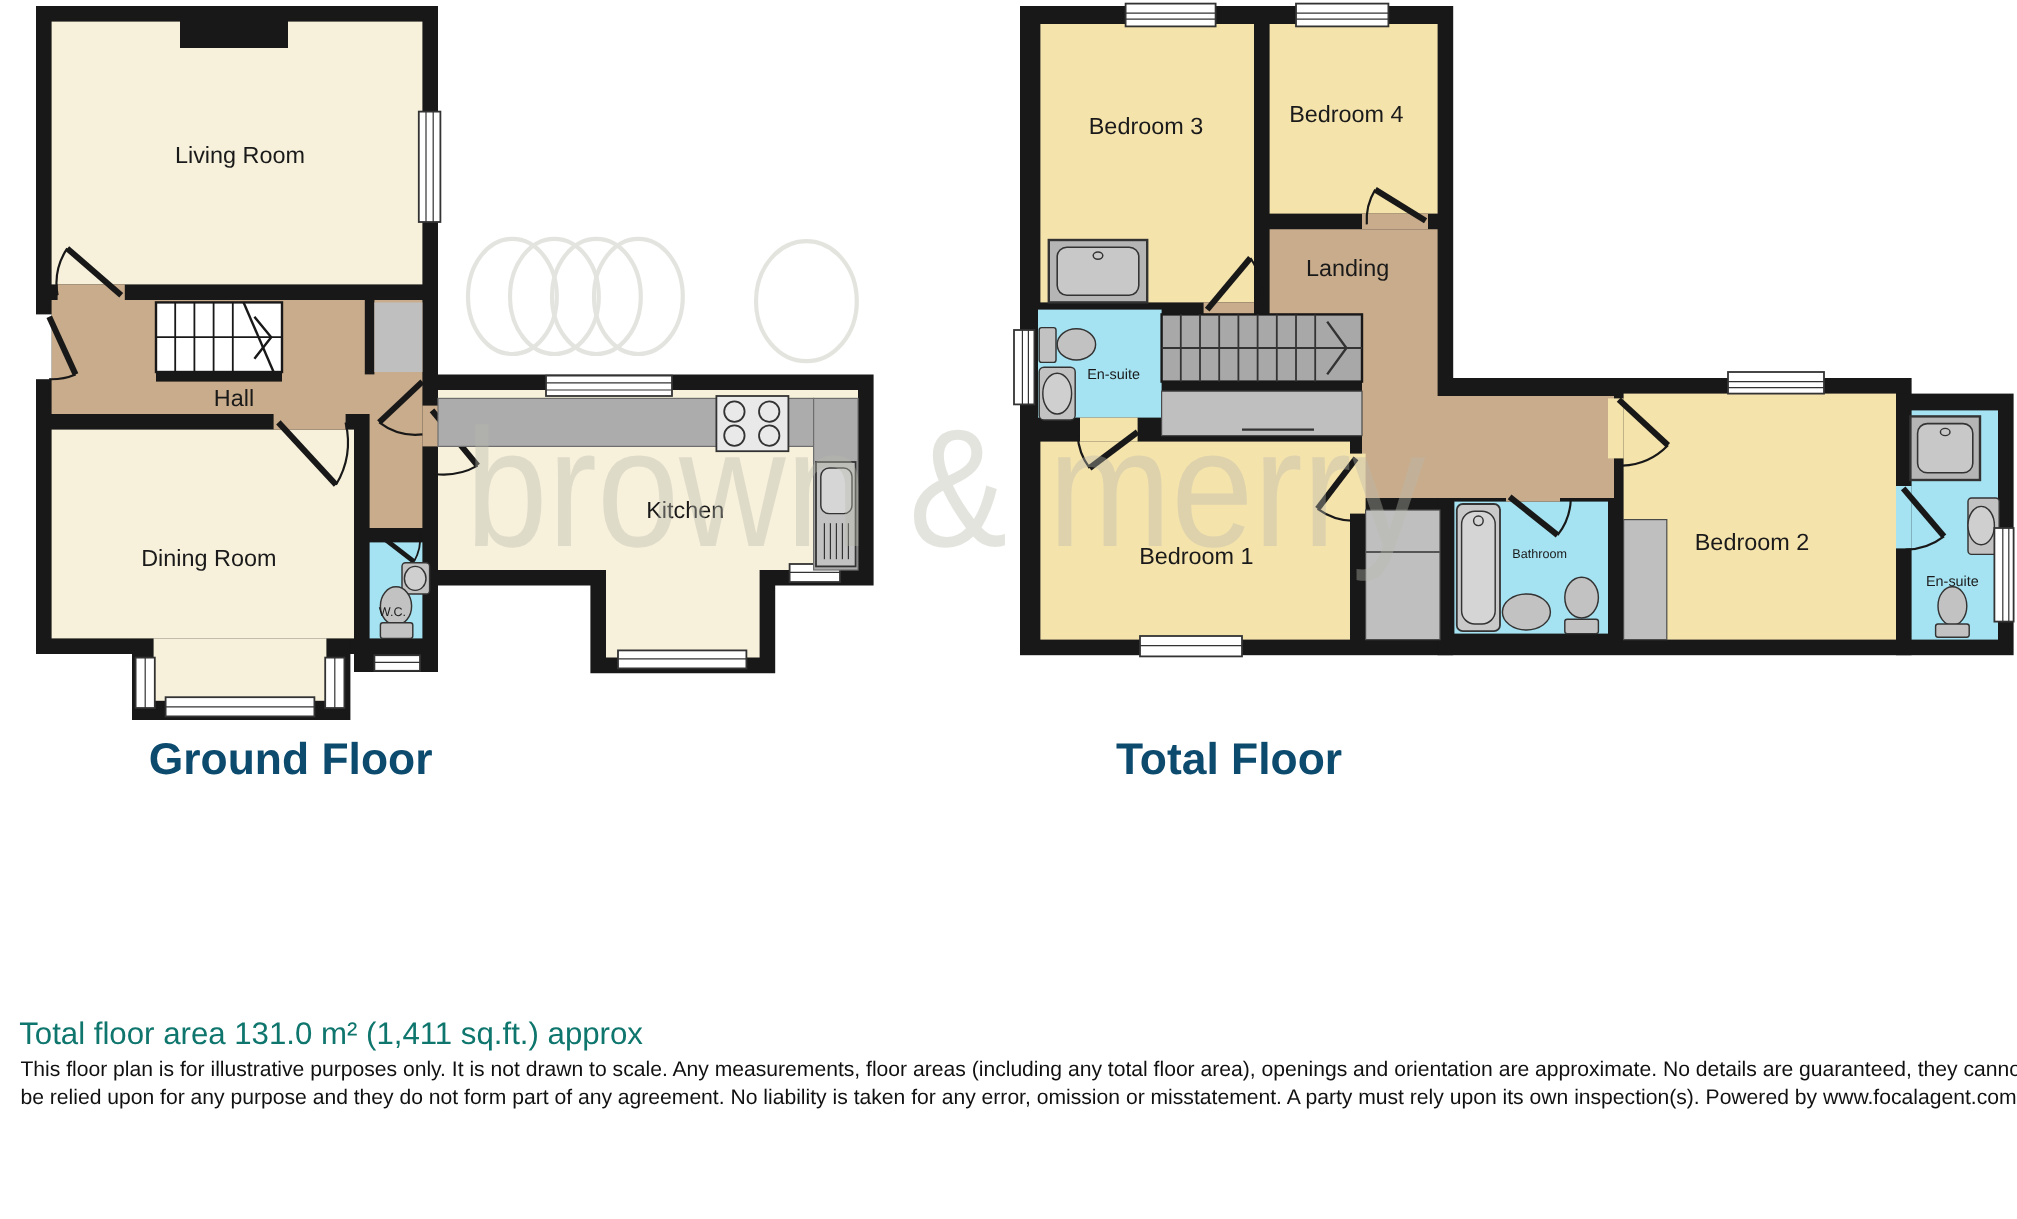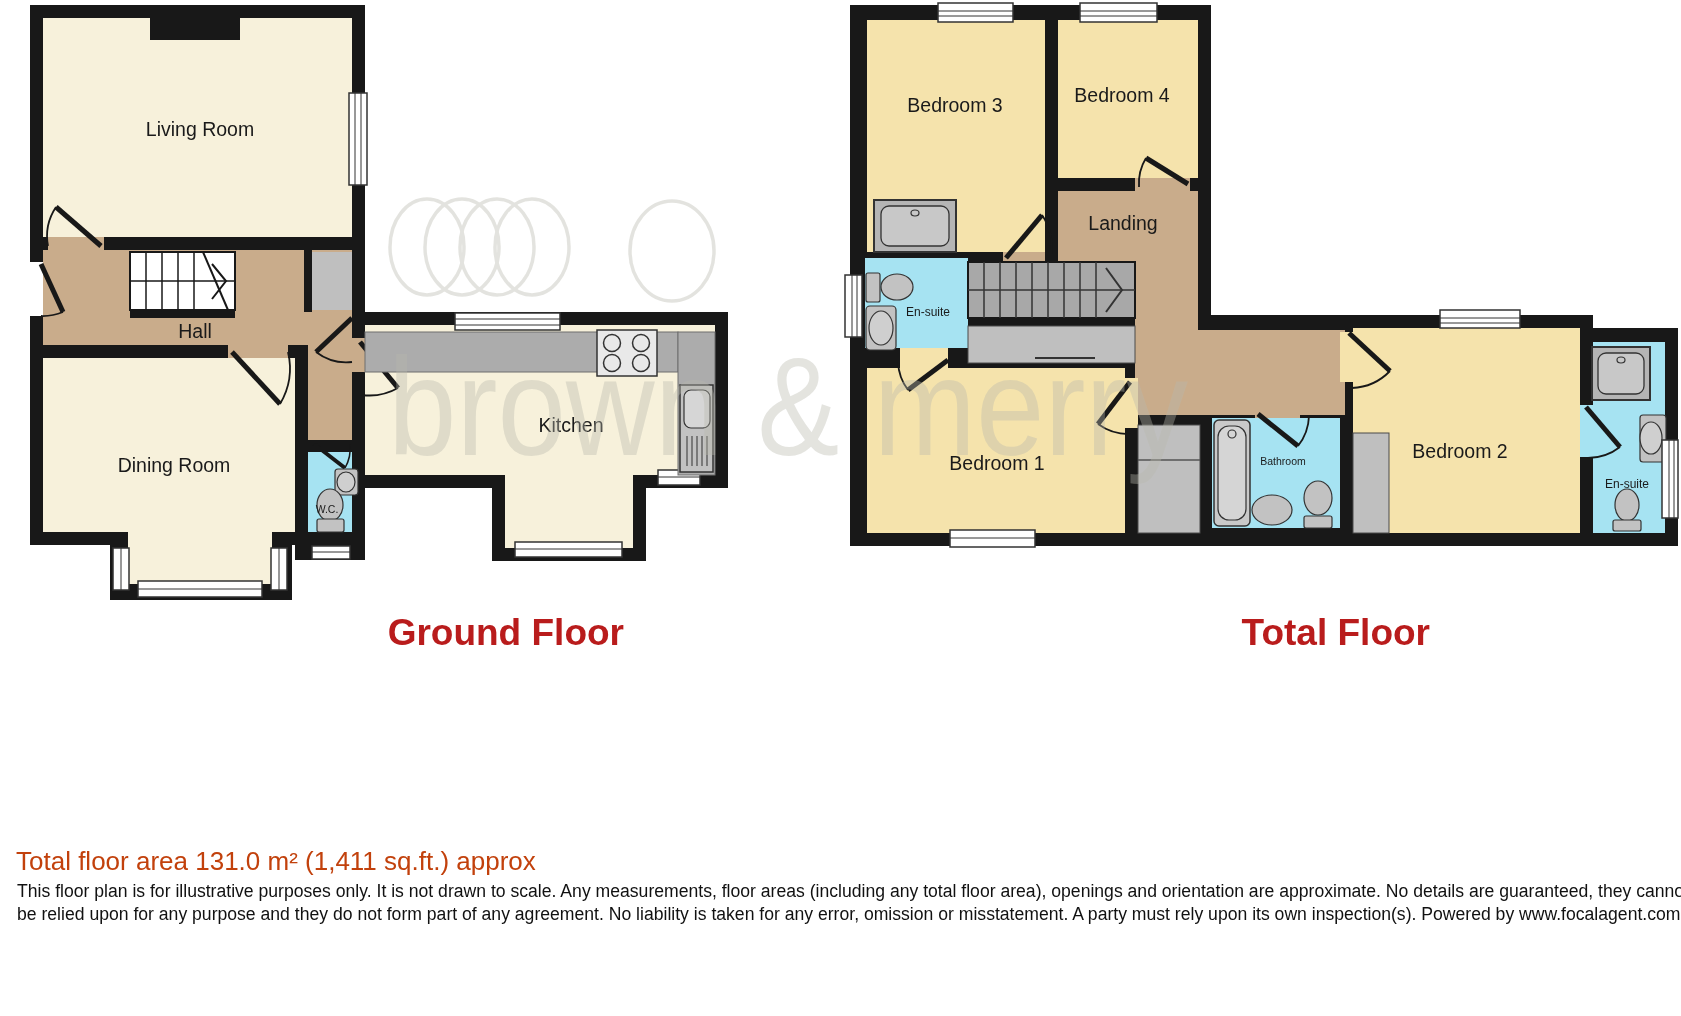--- a/index.html
+++ b/index.html
@@ -1,24 +1,24 @@
 <!DOCTYPE html>
 <html><head>
 <meta charset="utf-8">
 <style>
   html,body{margin:0;padding:0;background:#ffffff;}
   .canvas{position:relative;width:1681px;height:1016px;background:#fff;overflow:hidden;
           font-family:"Liberation Sans",sans-serif;}
   .plan-svg{position:absolute;top:0;left:0;}
-  .floor-title{position:absolute;top:612px;font-weight:bold;font-size:37px;color:#b91c1c;
-               text-align:right;width:500px;letter-spacing:0px;}
+  .floor-title{position:absolute;top:612px;font-weight:bold;font-size:37px;color:#0c4a6e;
+               text-align:left;width:500px;letter-spacing:0px;}
   #ground-title{left:124px;}
   #first-title{left:930px;}
   .footer{position:absolute;left:0;width:1681px;}
-  .total-area{position:absolute;top:846px;left:16px;font-size:26px;color:#c2410c;}
+  .total-area{position:absolute;top:846px;left:16px;font-size:26px;color:#0f766e;}
   .disclaimer{position:absolute;top:880px;left:5px;width:1672px;font-size:17.6px;
               line-height:1.33;color:#111;margin-left:12px;}
   text{font-family:"Liberation Sans",sans-serif;fill:#1a1a1a;}
   .room-label{font-size:19.5px;}
   .small-label{font-size:12px;}
   .tiny-label{font-size:10.5px;}
   .wm-text{font-size:140px;fill:#b9b9ad;opacity:0.38;}
 </style>
 </head>
 <body>

